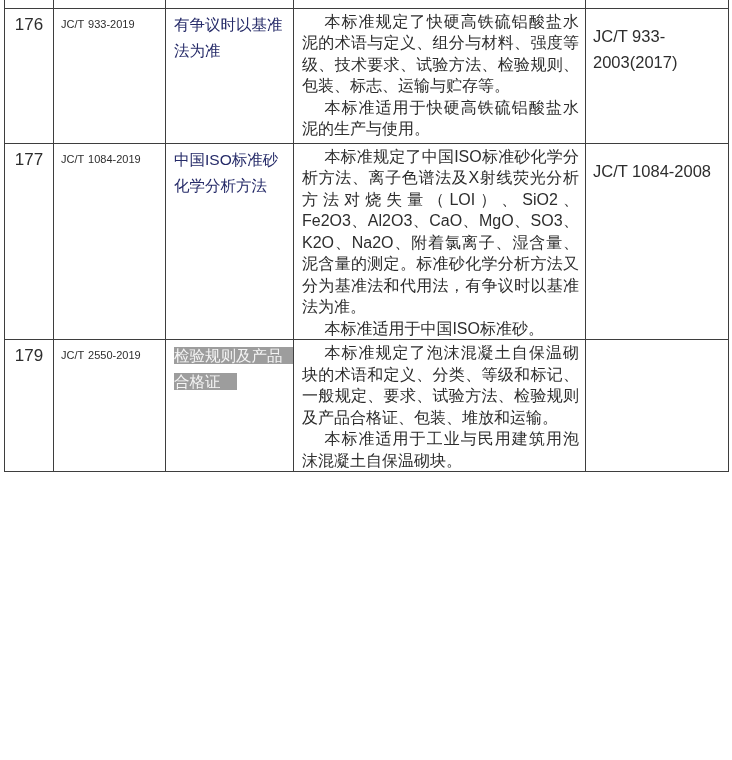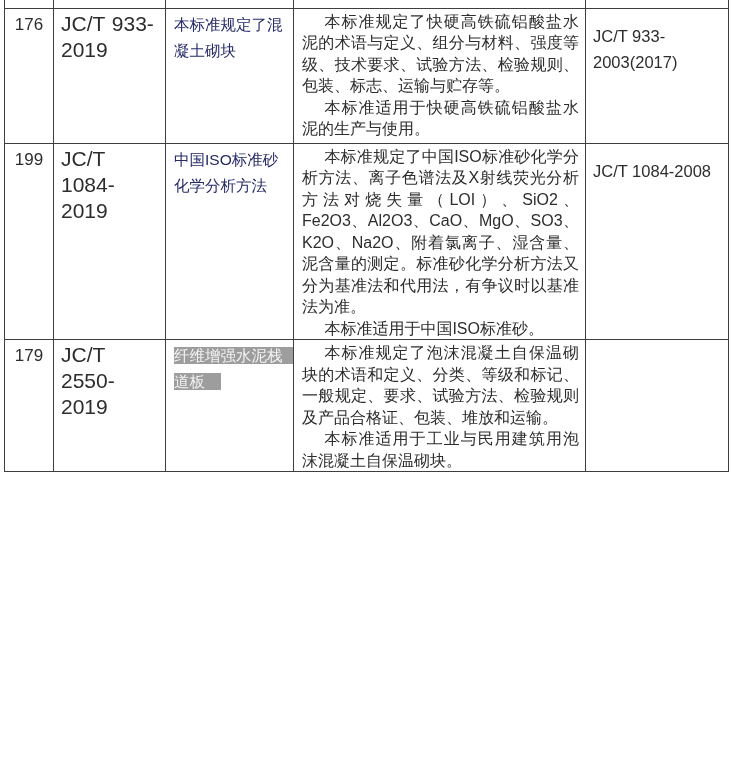--- a/index.html
+++ b/index.html
@@ -37,21 +37,21 @@
   tr.r177{height:196px;}
   tr.r178{height:156px;}
   tr.r179{height:131px;}
   tr.r180{height:130px;}
   td.no{
     text-align:center;
     font-size:17px;line-height:26px;
     padding:3px 2px 0 2px;
   }
   td.code{
-    font-size:21px;line-height:26px;
+    font-size:11px;line-height:26px;
     padding:2px 8px 0 7px;
     word-spacing:1px;
   }
   td.name{
     font-size:15.5px;line-height:26px;
     padding:3px 4px 0 8px;
     color:var(--link-text);
   }
   td.name .link{cursor:pointer;}
   td.name .link.hl{
@@ -94,48 +94,48 @@
       <td></td>
       <td></td>
       <td></td>
       <td></td>
     </tr>
 
     <tr class="r176">
       <td class="no">176</td>
       <td class="code">JC/T 933-2019</td>
       <td class="name">
-        <span class="link">本标准规定了混凝土砌块</span>
+        <span class="link">有争议时以基准法为准</span>
       </td>
       <td class="desc">
         <p>本标准规定了快硬高铁硫铝酸盐水泥的术语与定义、组分与材料、强度等级、技术要求、试验方法、检验规则、包装、标志、运输与贮存等。</p>
         <p>本标准适用于快硬高铁硫铝酸盐水泥的生产与使用。</p>
       </td>
       <td class="repl">JC/T 933-2003(2017)</td>
     </tr>
 
     <tr class="r177">
-      <td class="no">199</td>
+      <td class="no">177</td>
       <td class="code">JC/T 1084-2019</td>
       <td class="name">
         <span class="link">中国ISO标准砂化学分析方法</span>
       </td>
       <td class="desc">
         <p>本标准规定了中国ISO标准砂化学分析方法、离子色谱法及X射线荧光分析方法对烧失量（LOI）、SiO2、Fe2O3、Al2O3、CaO、MgO、SO3、K2O、Na2O、附着氯离子、湿含量、泥含量的测定。标准砂化学分析方法又分为基准法和代用法，有争议时以基准法为准。</p>
         <p>本标准适用于中国ISO标准砂。</p>
       </td>
       <td class="repl">JC/T 1084-2008</td>
     </tr>
 
 
     <tr class="r179">
       <td class="no">179</td>
       <td class="code">JC/T 2550-2019</td>
       <td class="name">
-        <span class="link hl">纤维增强水泥栈道板</span>
+        <span class="link hl">检验规则及产品合格证</span>
       </td>
       <td class="desc">
         <p>本标准规定了泡沫混凝土自保温砌块的术语和定义、分类、等级和标记、一般规定、要求、试验方法、检验规则及产品合格证、包装、堆放和运输。</p>
         <p>本标准适用于工业与民用建筑用泡沫混凝土自保温砌块。</p>
       </td>
       <td class="repl"></td>
     </tr>
 
   </tbody>
     </table>

